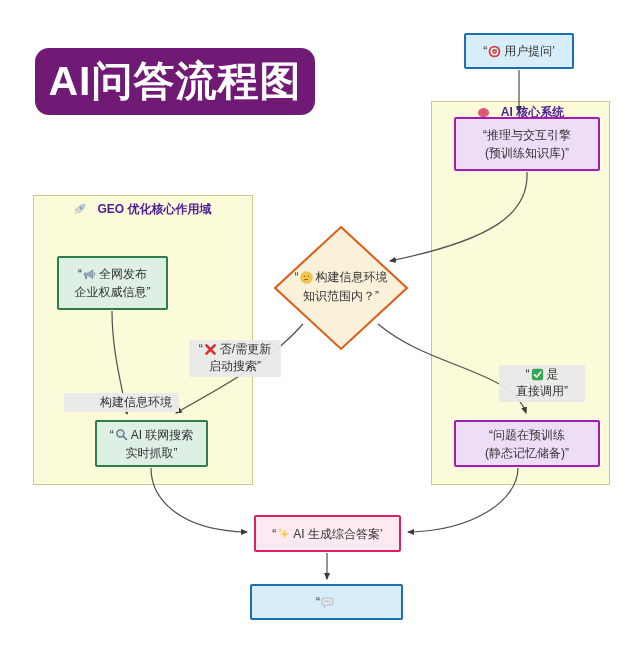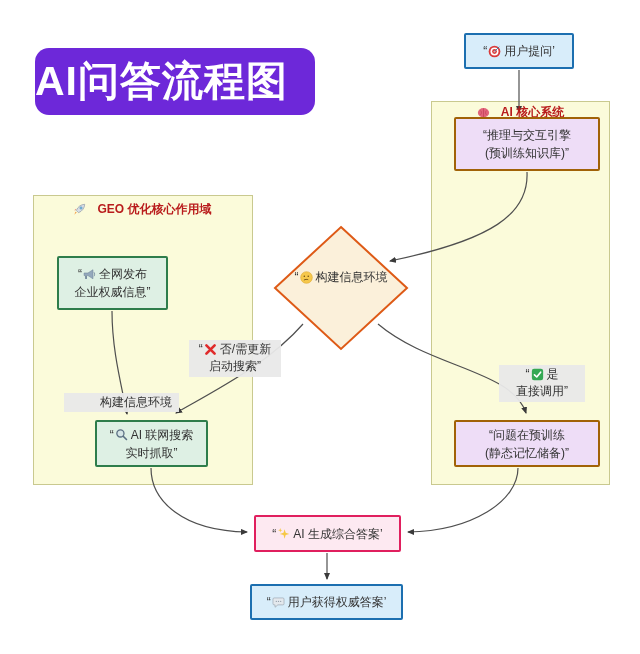--- a/index.html
+++ b/index.html
@@ -4,40 +4,40 @@
 <style>
   html,body{margin:0;padding:0;}
   body{
     width:640px;height:654px;position:relative;background:#ffffff;
     font-family:"Liberation Sans","DejaVu Sans",sans-serif;color:#333;
     overflow:hidden;
   }
   .abs{position:absolute;}
   
   .title-badge{
-    left:35px;top:48px;width:280px;height:67px;background:#6d28d9;border-radius:14px;
-    display:flex;align-items:center;z-index:6;
+    left:35px;top:48px;width:280px;height:67px;background:#701a75;border-radius:14px;
+    display:flex;align-items:center;justify-content:center;z-index:6;
   }
   .title-badge span{color:#fff;font-size:41px;font-weight:800;letter-spacing:1px;}
   
   .container{background:#fbfbda;border:1px solid #c9c98f;z-index:1;}
   .container-label{
-    z-index:3;font-size:12px;font-weight:600;color:#b91c1c;text-align:center;
+    z-index:3;font-size:12px;font-weight:600;color:#4c1d95;text-align:center;
     display:flex;align-items:center;justify-content:center;gap:8px;white-space:nowrap;
   }
   
   .edges{left:0;top:0;z-index:2;}
   
   .node{
     z-index:4;display:flex;flex-direction:column;align-items:center;justify-content:center;
     font-size:12px;line-height:1.5;text-align:center;border-radius:2px;box-sizing:border-box;
     white-space:nowrap;
   }
   .node-blue{background:#d8edfa;border:2px solid #1c6fb0;}
-  .node-purple{background:#eeddf7;border:2px solid #a16207;}
+  .node-purple{background:#eeddf7;border:2px solid #a21caf;}
   .node-green{background:#def0e4;border:2px solid #2e7d4b;}
   .node-pink{background:#fde9f1;border:2px solid #e01f5e;}
   .diamond-text{
     z-index:4;font-size:12px;line-height:1.6;text-align:center;white-space:nowrap;
   }
   
   .edge-label{
     z-index:3;background:rgba(233,233,233,0.95);font-size:12px;line-height:1.45;
     text-align:center;padding:1px 3px;white-space:nowrap;
   }
@@ -133,20 +133,21 @@
     <span class="ic">
       <svg viewBox="0 0 12 12">
           <circle cx="6" cy="6" r="5.4" fill="#f6c84c" stroke="#dca62e" stroke-width="0.5"></circle>
           <circle cx="4" cy="4.8" r="0.7" fill="#6b4b12"></circle>
           <circle cx="7.6" cy="4.8" r="0.7" fill="#6b4b12"></circle>
           <path d="M3.6,8.4 C4.8,7.6 6.4,7.6 7.6,8" stroke="#6b4b12" stroke-width="0.8" fill="none"></path>
         </svg>
     </span>
     <span>构建信息环境</span>
   </div>
+  <div class="nline">知识范围内？”</div>
 </div>
 
 <div class="abs node node-green" style="left:95px;top:420px;width:113px;height:47px;">
   <div class="nline">
     <span>“</span>
     <span class="ic">
       <svg viewBox="0 0 12 12">
           <circle cx="5" cy="5" r="3.3" fill="rgba(205,220,230,0.55)" stroke="#5b7083" stroke-width="1.2"></circle>
           <line x1="7.6" y1="7.6" x2="10.6" y2="10.6" stroke="#5b7083" stroke-width="1.5" stroke-linecap="round"></line>
         </svg>
@@ -178,21 +179,20 @@
   <div class="nline">
     <span>“</span>
     <span class="ic">
       <svg viewBox="0 0 12 12">
           <path d="M2,1.8 h8 a1.1,1.1 0 0 1 1.1,1.1 v4.2 a1.1,1.1 0 0 1 -1.1,1.1 h-4.6 l-2.6,2.2 v-2.2 h-0.8 a1.1,1.1 0 0 1 -1.1,-1.1 v-4.2 a1.1,1.1 0 0 1 1.1,-1.1 z" fill="#e3e8ed" stroke="#97a2ad" stroke-width="0.6"></path>
           <circle cx="4" cy="5" r="0.6" fill="#97a2ad"></circle>
           <circle cx="6" cy="5" r="0.6" fill="#97a2ad"></circle>
           <circle cx="8" cy="5" r="0.6" fill="#97a2ad"></circle>
         </svg>
     </span>
-    <span>用户获得权威答案’</span>
   </div>
 </div>
 
 <div class="abs edge-label" style="left:64px;top:393px;width:80px;padding-left:32px;">构建信息环境</div>
 
 <div class="abs edge-label" style="left:189px;top:340px;width:86px;">
   <div class="nline">
     <span>“</span>
     <span class="ic">
       <svg viewBox="0 0 12 12">

